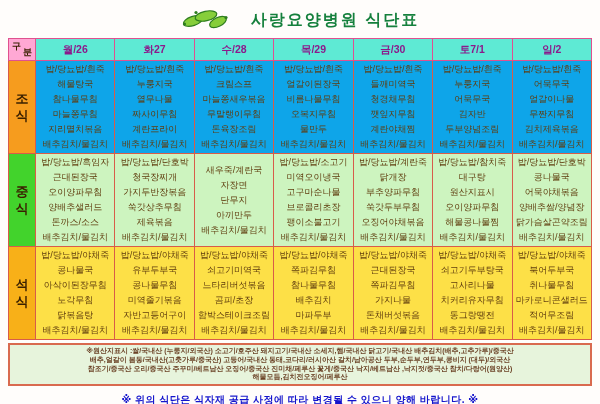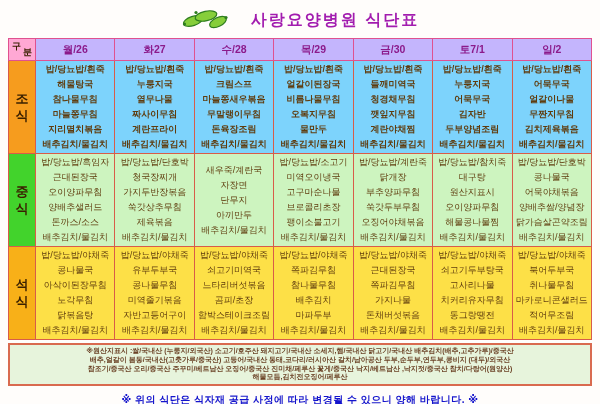--- a/index.html
+++ b/index.html
@@ -3,46 +3,46 @@
 <meta charset="utf-8">
 <style>
   html,body{margin:0;padding:0;}
   body{
     width:600px;height:404px;overflow:hidden;background:#fffdfb;
     font-family:"Liberation Sans","DejaVu Sans",sans-serif;
     position:relative;
   }
   .titlebar{display:flex;align-items:center;justify-content:center;gap:18px;height:34px;padding-top:3px;}
   .veg-icon{flex:0 0 auto;margin-right:4px;}
-  .title{font-size:16px;font-weight:bold;color:#a21caf;letter-spacing:2px;}
+  .title{font-size:16px;font-weight:bold;color:#15803d;letter-spacing:2px;}
   .daterange{font-size:12.5px;font-weight:bold;color:#9b109b;}
 
   table.menu{border-collapse:collapse;table-layout:fixed;width:584px;margin:1px 8px 0 8px;}
   col.c-corner{width:27px;}
   thead th{
-    background:#c4b5fd;color:#8b1a8b;font-size:10.5px;font-weight:bold;
+    background:#5eead4;color:#8b1a8b;font-size:10.5px;font-weight:bold;
     border:1px solid #e0518f;height:21px;padding:0;
   }
   th.corner{position:relative;background:#ffa8d4;}
   th.corner .c0{position:absolute;left:3px;top:1px;font-size:9px;color:#3a2000;}
   th.corner .c1{position:absolute;right:3px;bottom:1px;font-size:9px;color:#3a2000;}
 
   tbody th.meal-label{
     font-size:13px;font-weight:bold;color:#3a2000;
     border:1px solid #d85c49;padding:0;
   }
   tbody th.meal-label div{line-height:17px;}
   .lab0{background:#f69c1e;}
   .lab1{background:#42d32c;}
   .lab2{background:#f8b018;}
   td.meal-cell{
     border:1px solid #d85c49;height:92px;vertical-align:middle;
     text-align:center;padding:0;overflow:hidden;
   }
-  .cell0{background:#7dd3fc;font-weight:bold;}
+  .cell0{background:#0ea5e9;}
   .cell1{background:#cdf4bf;}
   .cell2{background:#fde047;}
   .menu-item{font-size:9px;line-height:15px;color:#5f3c0e;white-space:nowrap;}
 
   .origin-box{
     margin:3px 8px 0 8px;background:#e7f4dc;border:2px solid #d96a4f;
     text-align:center;color:#6b4226;padding:2px 1px;
   }
   .origin-line{font-size:7px;line-height:8.8px;font-weight:bold;white-space:nowrap;overflow:hidden;}
   .notice{margin-top:7px;text-align:center;color:#1414cc;font-weight:bold;font-size:10px;letter-spacing:0.5px;}

